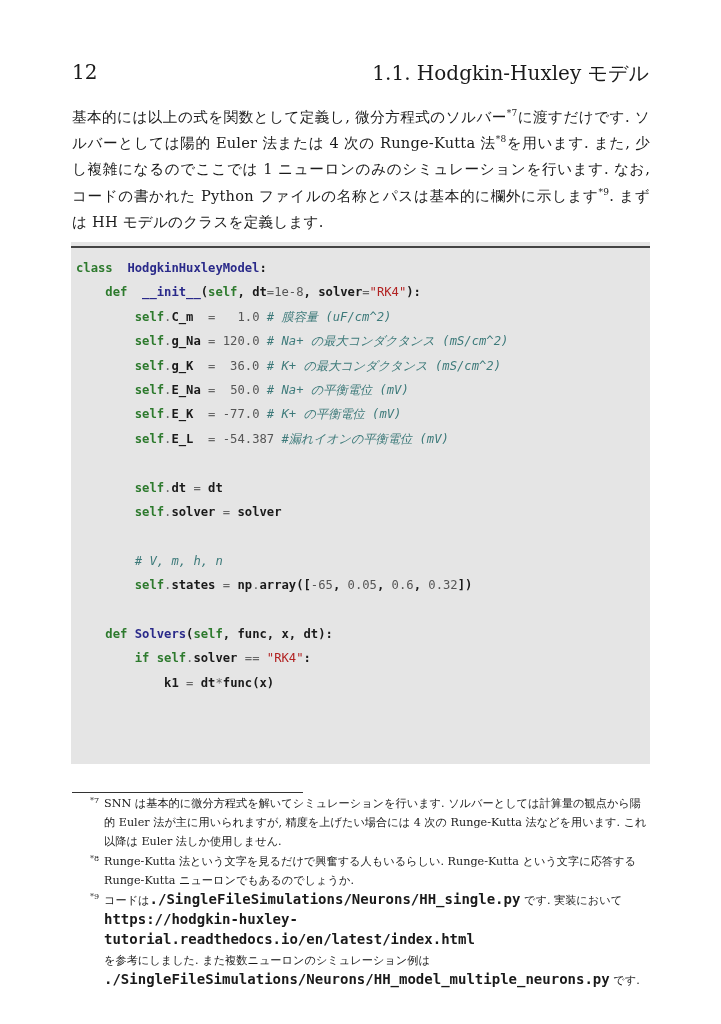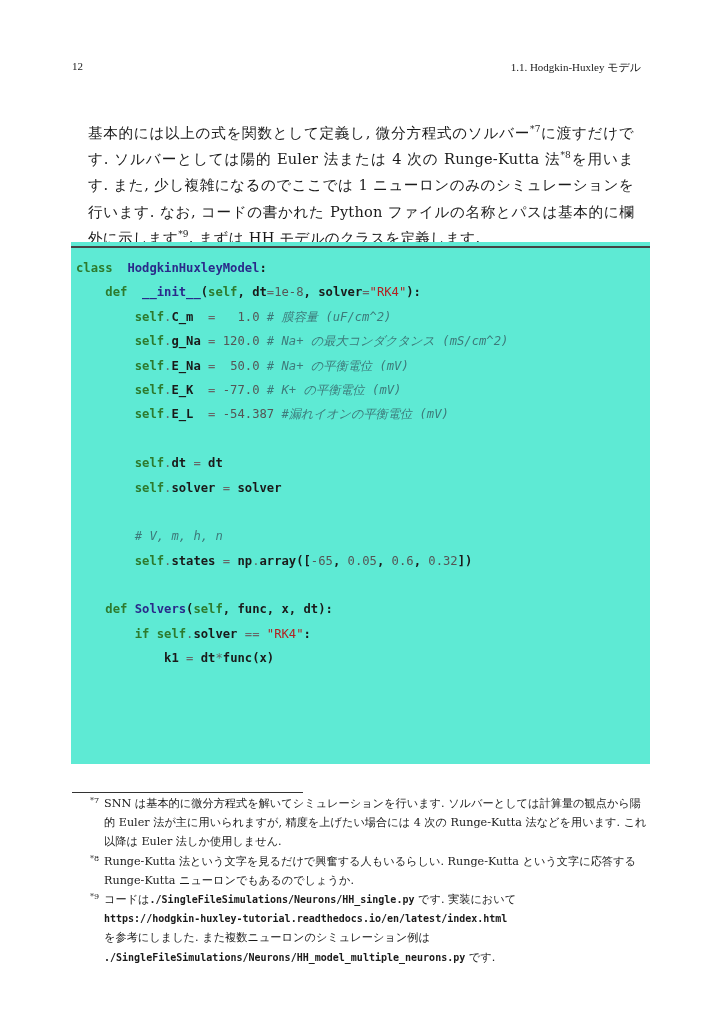--- a/index.html
+++ b/index.html
@@ -1,33 +1,33 @@
 <!DOCTYPE html>
 <html><head>
 <meta charset="utf-8">
 <style>
   html, body { margin: 0; padding: 0; }
   body {
     width: 721px; height: 1024px; background: #ffffff; position: relative;
     overflow: hidden; color: #1a1a1a;
     font-family: "DejaVu Serif", "Liberation Serif", serif;
   }
-  .header { position: absolute; top: 60px; left: 72px; right: 80px; height: 24px; font-size: 11px; font-family: Liberation Serif, serif; }
+  .header { position: absolute; top: 60px; left: 72px; right: 72px; height: 24px; font-size: 20px; }
   .page-num { position: absolute; left: 0; top: 0; }
   .running-title { position: absolute; right: 0; top: 0; }
   .body-text {
     position: absolute; top: 104px; left: 72px; width: 578px;
     font-size: 14.6px; line-height: 26.2px; letter-spacing: 0.2px;
     text-align: justify;
   }
-  .body-text p { margin: 16px; }
+  .body-text p { margin: 0; }
   sup { font-size: 9px; vertical-align: 6px; line-height: 0; }
   .code-block {
     position: absolute; top: 242px; left: 71px; width: 579px; height: 522px;
-    background: #5eead4;
+    background: #e5e5e5;
   }
   .code-rule { position: absolute; top: 4px; left: 0; right: 0; height: 1.5px; background: #444; }
   .code-lines { position: absolute; top: 14px; left: 5px; right: 0; }
   .code-line {
     height: 24.4px; line-height: 24.4px; white-space: pre;
     font-family: "DejaVu Sans Mono", "Liberation Mono", monospace;
     font-size: 12.2px; color: #1a1a1a;
   }
   .kw { color: #2d7a2d; font-weight: bold; }
   .fn { color: #2a2a8a; font-weight: bold; }
@@ -36,21 +36,21 @@
   .str { color: #b22222; }
   .cm { color: #3d7a7a; font-style: italic; }
   .bold { font-weight: bold; }
   .fn-rule { position: absolute; top: 792px; left: 72px; width: 231px; height: 1.2px; background: #333; }
   .footnotes {
     position: absolute; top: 794px; left: 72px; width: 580px;
     font-size: 11.2px; line-height: 19.2px;
   }
   .fn-item { position: relative; padding-left: 32px; }
   .fn-mark { position: absolute; left: 18px; top: 0; font-size: 8px; vertical-align: top; line-height: 14px; }
-  .mono { font-family: "DejaVu Sans Mono", "Liberation Mono", monospace; font-size: 10px; font-weight: bold; }
+  .mono { font-family: "DejaVu Sans Mono", "Liberation Mono", monospace; font-size: 14px; font-weight: bold; }
 </style>
 </head>
 <body>
 
 <div class="header">
   <span class="page-num">12</span>
   <span class="running-title">1.1.  Hodgkin-Huxley モデル</span>
 </div>
 
 <div class="body-text">
@@ -59,20 +59,21 @@
   </p>
 </div>
 
 <div class="code-block">
   <div class="code-rule"></div>
   <div class="code-lines" id="code-lines">
       <div class="code-line"><span></span><span class="kw">class</span><span>  </span><span class="fn">HodgkinHuxleyModel</span><span class="bold">:</span></div>
       <div class="code-line"><span>    </span><span class="kw">def</span><span>  </span><span class="fn">__init__</span><span class="bold">(</span><span class="kw">self</span><span class="bold">, dt</span><span class="op">=</span><span class="num">1e-8</span><span class="bold">, solver</span><span class="op">=</span><span class="str">"RK4"</span><span class="bold">):</span></div>
       <div class="code-line"><span>        </span><span class="kw">self</span><span class="op">.</span><span class="bold">C_m</span><span class="op">  =   </span><span class="num">1.0</span><span> </span><span class="cm"># 膜容量 (uF/cm^2)</span></div>
       <div class="code-line"><span>        </span><span class="kw">self</span><span class="op">.</span><span class="bold">g_Na</span><span class="op"> = </span><span class="num">120.0</span><span> </span><span class="cm"># Na+ の最大コンダクタンス (mS/cm^2)</span></div>
+      <div class="code-line"><span>        </span><span class="kw">self</span><span class="op">.</span><span class="bold">g_K</span><span class="op">  =  </span><span class="num">36.0</span><span> </span><span class="cm"># K+ の最大コンダクタンス (mS/cm^2)</span></div>
       <div class="code-line"><span>        </span><span class="kw">self</span><span class="op">.</span><span class="bold">E_Na</span><span class="op"> =  </span><span class="num">50.0</span><span> </span><span class="cm"># Na+ の平衡電位 (mV)</span></div>
       <div class="code-line"><span>        </span><span class="kw">self</span><span class="op">.</span><span class="bold">E_K</span><span class="op">  = </span><span class="num">-77.0</span><span> </span><span class="cm"># K+ の平衡電位 (mV)</span></div>
       <div class="code-line"><span>        </span><span class="kw">self</span><span class="op">.</span><span class="bold">E_L</span><span class="op">  = </span><span class="num">-54.387</span><span> </span><span class="cm">#漏れイオンの平衡電位 (mV)</span></div>
       <div class="code-line"><span></span></div>
       <div class="code-line"><span>        </span><span class="kw">self</span><span class="op">.</span><span class="bold">dt</span><span class="op"> = </span><span class="bold">dt</span></div>
       <div class="code-line"><span>        </span><span class="kw">self</span><span class="op">.</span><span class="bold">solver</span><span class="op"> = </span><span class="bold">solver</span></div>
       <div class="code-line"><span></span></div>
       <div class="code-line"><span>        </span><span class="cm"># V, m, h, n</span></div>
       <div class="code-line"><span>        </span><span class="kw">self</span><span class="op">.</span><span class="bold">states</span><span class="op"> = </span><span class="bold">np</span><span class="op">.</span><span class="bold">array([</span><span class="num">-65</span><span class="bold">, </span><span class="num">0.05</span><span class="bold">, </span><span class="num">0.6</span><span class="bold">, </span><span class="num">0.32</span><span class="bold">])</span></div>
       <div class="code-line"><span></span></div>

